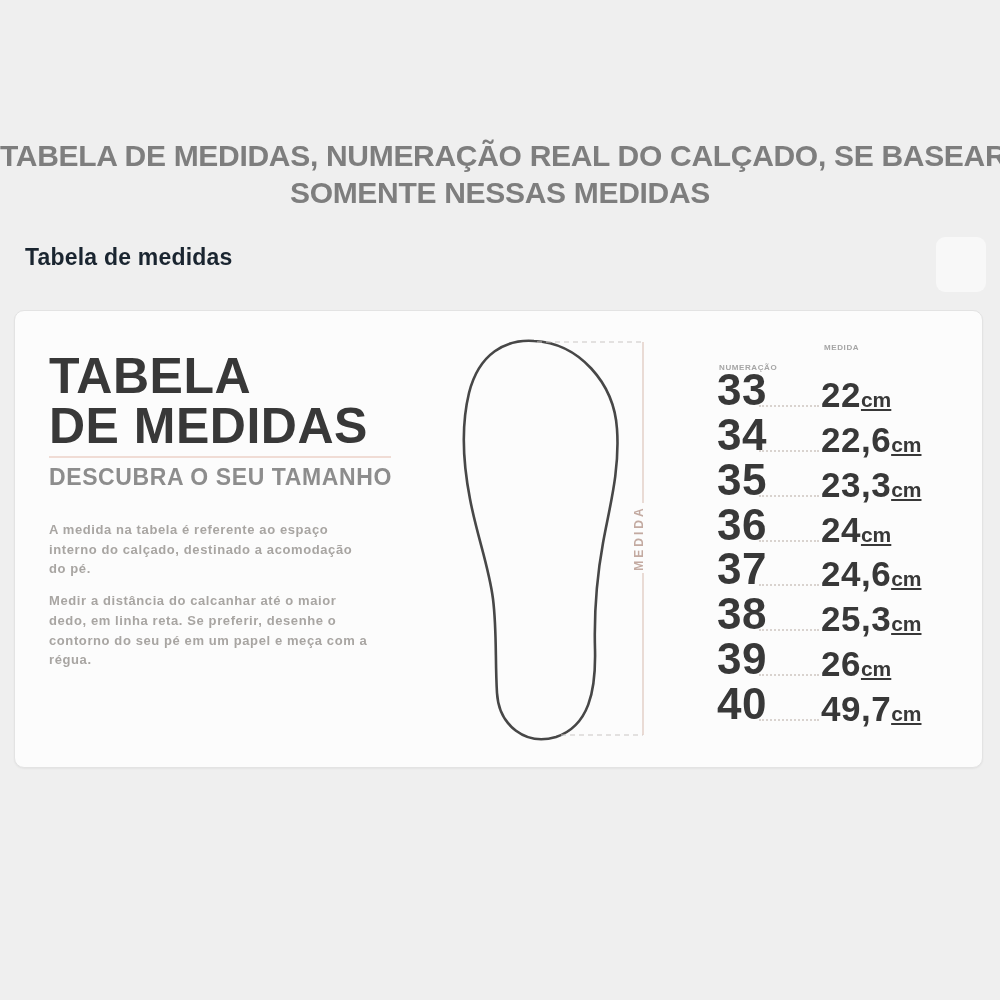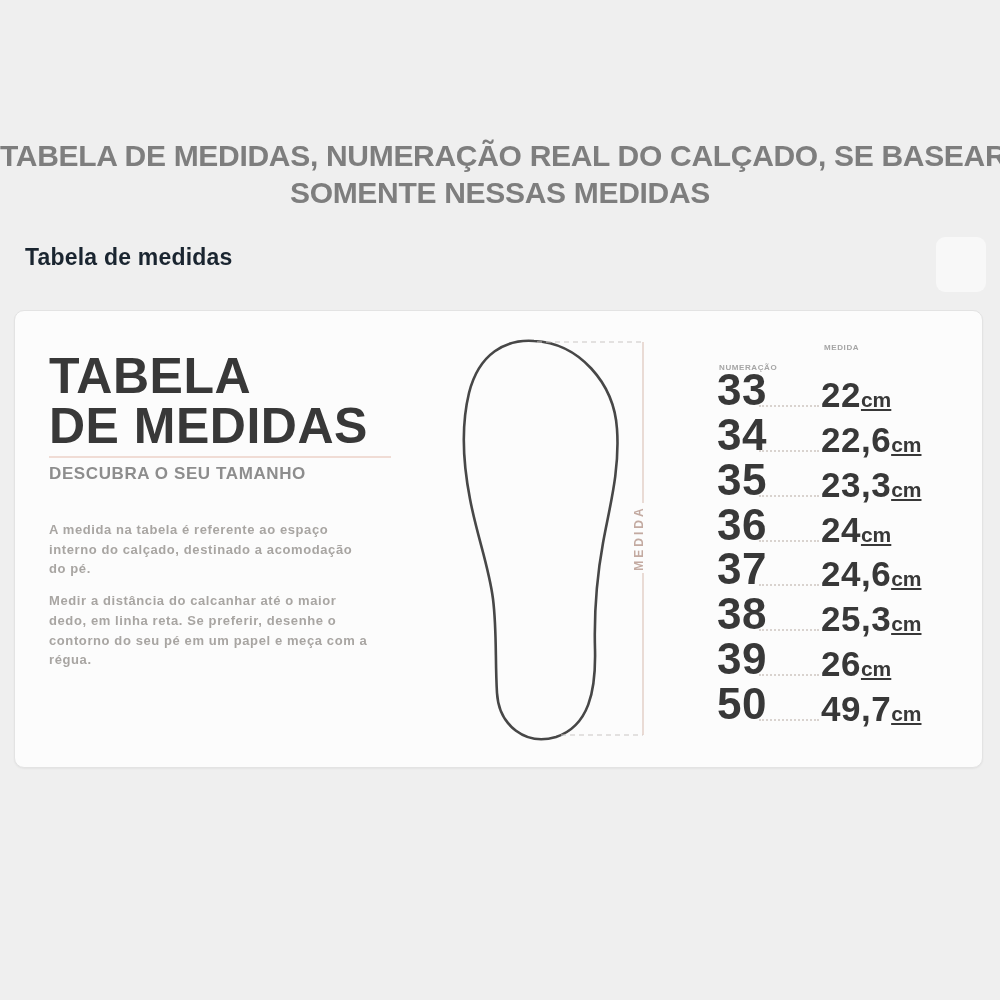--- a/index.html
+++ b/index.html
@@ -23,21 +23,21 @@
     background:rgba(255,255,255,0.55);border-radius:9px;}
 
   .card{position:absolute;left:14px;top:310px;width:969px;height:458px;
     background:var(--card-bg);border:1px solid var(--card-border);border-radius:10px;
     box-shadow:0 1px 2px rgba(0,0,0,0.05);}
 
   
   .big-title{position:absolute;left:34px;top:40px;font-size:50px;line-height:50px;
     font-weight:bold;color:var(--title-dark);letter-spacing:0.5px;}
   .divider{position:absolute;left:34px;top:145px;width:342px;height:2px;background:var(--accent-pink);}
-  .subtitle{position:absolute;left:34px;top:153px;font-size:17px;font-weight:bold;
+  .subtitle{position:absolute;left:34px;top:153px;font-size:23px;font-weight:bold;
     color:var(--sub-gray);letter-spacing:0.6px;}
   .paragraphs{position:absolute;left:34px;top:209px;width:322px;}
   .paragraphs p{font-size:13px;line-height:19.7px;font-weight:bold;color:var(--body-gray);
     letter-spacing:0.6px;margin-bottom:12px;}
 
   
   .diagram{position:absolute;left:436px;top:20px;}
 
   
   .size-table{position:absolute;left:702px;top:30px;width:220px;}
@@ -132,18 +132,18 @@
       <span class="num">38</span>
       <span class="leader"></span>
       <span class="meas"><span>25,3</span><span class="unit">cm</span></span>
     </div>
     <div class="trow">
       <span class="num">39</span>
       <span class="leader"></span>
       <span class="meas"><span>26</span><span class="unit">cm</span></span>
     </div>
     <div class="trow">
-      <span class="num">50</span>
+      <span class="num">40</span>
       <span class="leader"></span>
       <span class="meas"><span>49,7</span><span class="unit">cm</span></span>
     </div>
   </div>
 </div>
 
 </body></html>

